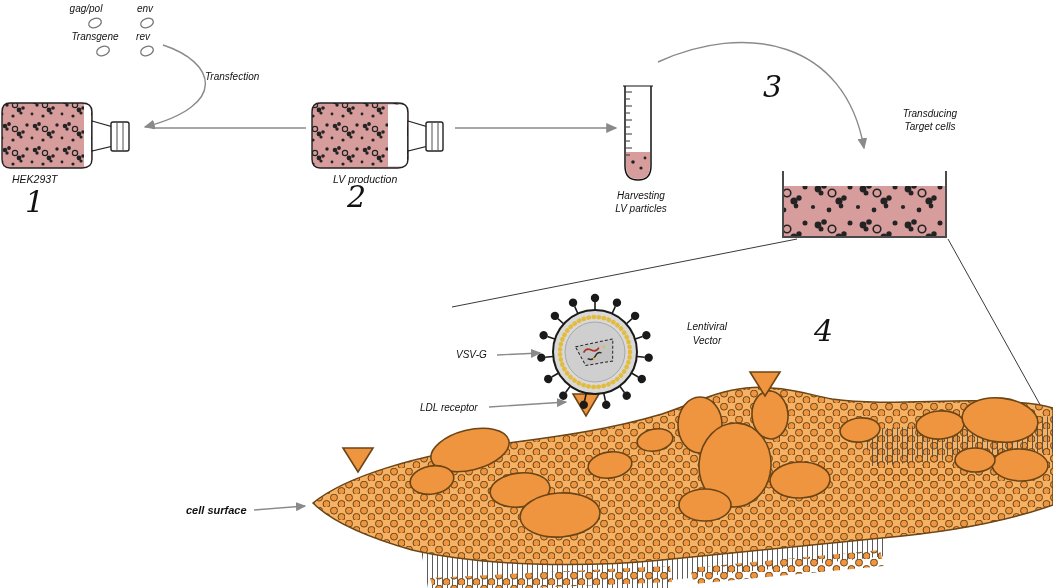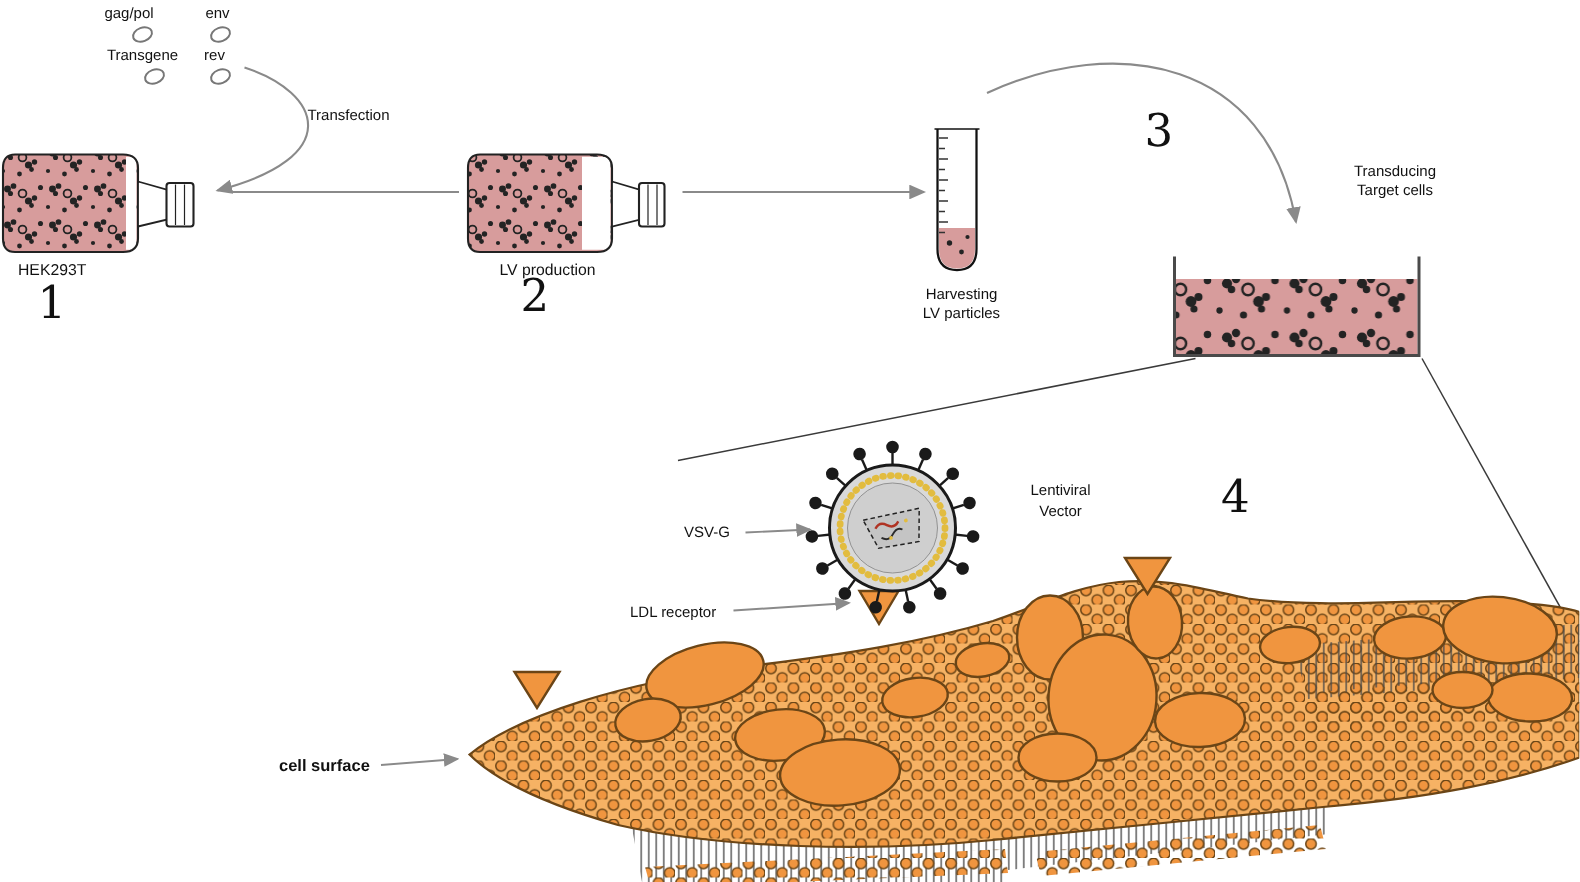--- a/index.html
+++ b/index.html
@@ -1,17 +1,17 @@
 <!DOCTYPE html>
 <html><head>
 <meta charset="utf-8">
 <style>
   html,body{margin:0;padding:0;background:#fff;}
   .stage{position:relative;width:1053px;height:588px;background:#fff;overflow:hidden;
-         font-family:"Liberation Sans",sans-serif;}
+         font-family:"Liberation Sans",sans-serif;font-style:italic;}
   svg{display:block;}
   text{fill:#111;font-family:"Liberation Sans",sans-serif;font-size:10.5px;}
   .step-num{font-family:"DejaVu Serif",serif;font-size:30px;fill:#111;}
   .lbl-bold{font-weight:bold;font-size:11px;}
   .small-lbl{font-size:10px;}
 </style>
 </head>
 <body>
 
 <div class="stage">

